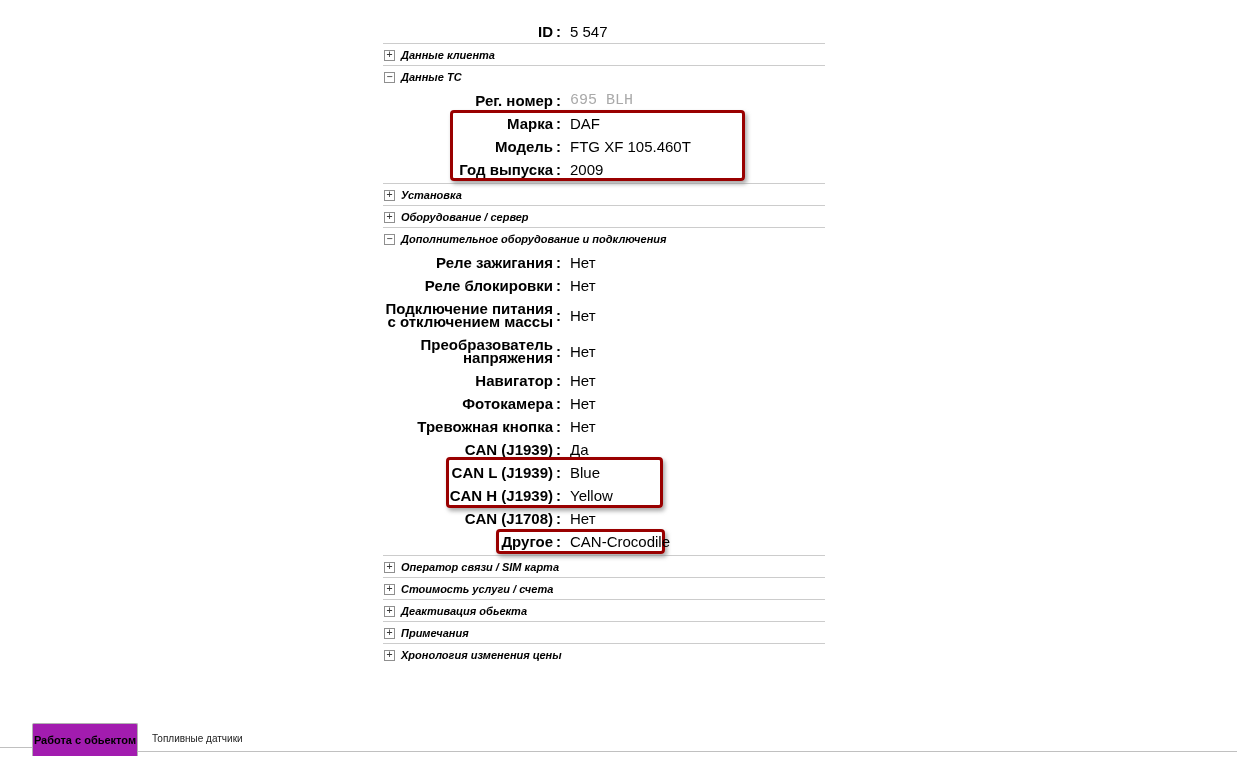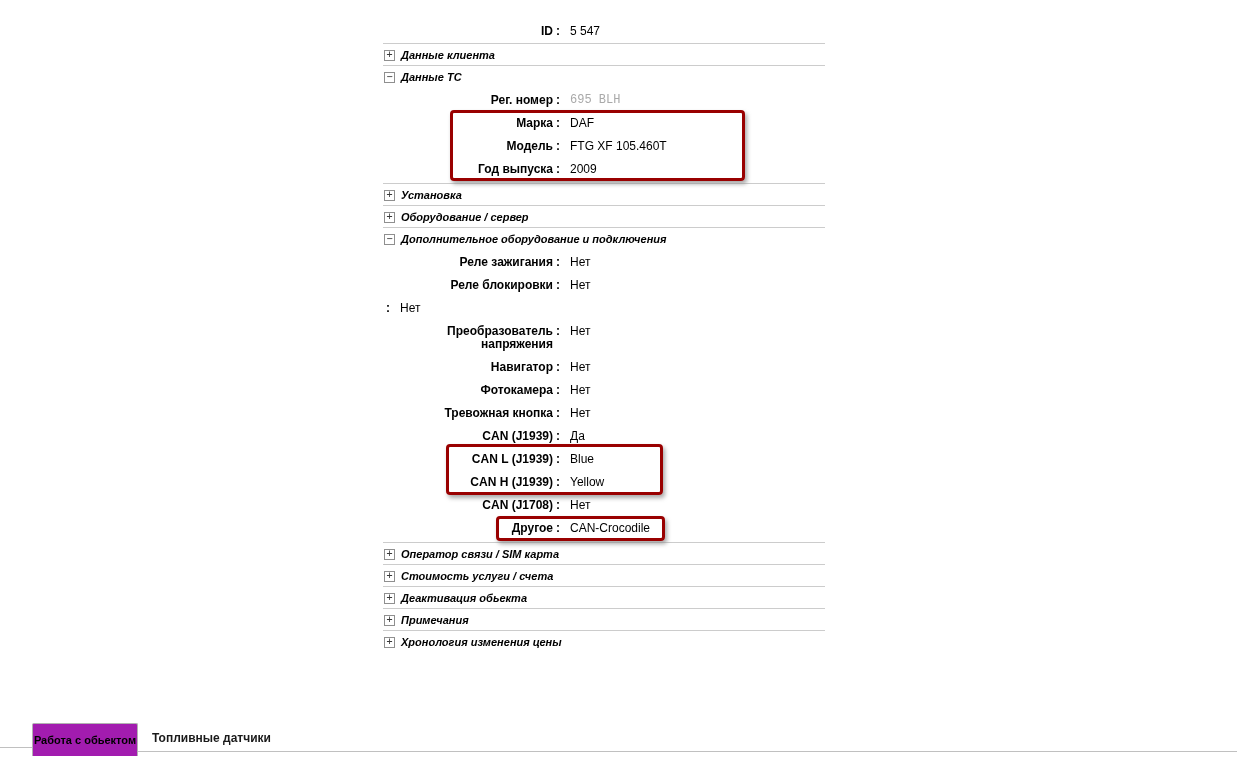--- a/index.html
+++ b/index.html
@@ -3,21 +3,21 @@
 <meta charset="utf-8">
 <style>
   html,body{margin:0;padding:0;}
   body{
     width:1237px;height:758px;position:relative;overflow:hidden;
     background:#ffffff;color:#000;
     font-family:"Liberation Sans", sans-serif;
   }
   .content{position:absolute;left:383px;top:0;width:442px;}
   .title{font-size:16px;font-weight:bold;text-align:center;margin-top:11px;line-height:18px;}
-  .frow{position:relative;display:flex;padding:5px 0;font-size:12px;line-height:13px;}
+  .frow{position:relative;display:flex;align-items:center;padding:5px 0;font-size:15px;line-height:13px;}
   .flabel{width:170px;text-align:right;font-weight:bold;flex:0 0 auto;}
   .fcolon{font-weight:bold;margin-left:3px;width:4px;flex:0 0 auto;}
   .fvalue{margin-left:10px;}
   .muted{color:#a9a9a9;font-family:Liberation Mono, monospace;}
   .id-row{margin-top:20px;}
   .shead{display:flex;align-items:center;border-top:1px solid #cccccc;padding:5px 0 4px 1px;
          font-size:11px;font-weight:bold;cursor:pointer;}
   .slabel{margin-left:6px;font-style:italic;}
   .toggle{flex:0 0 auto;width:9px;height:9px;border:1px solid #8f8f8f;background:#fff;color:#3a3a3a;
           font-size:10px;line-height:8px;text-align:center;font-weight:normal;
@@ -30,21 +30,21 @@
   #hl-can{left:63px;top:-4px;width:211px;bottom:-1px;}
   #hl-other{left:113px;top:-1px;width:163px;bottom:-1px;}
   .u-line{position:absolute;left:100px;width:163px;bottom:2px;border-bottom:1px solid #3c3c3c;height:0;}
   .tabline-left{position:absolute;left:0;top:747px;width:32px;height:0;border-top:1px solid #c0c0c0;}
   .tabline-right{position:absolute;left:138px;top:751px;width:1099px;height:0;border-top:1px solid #c0c0c0;}
   .tab-active{position:absolute;left:32px;top:723px;width:106px;height:33px;box-sizing:border-box;
               background:#a21caf;border:1px solid #b2b2b2;border-bottom:none;border-radius:2px 2px 0 0;
               display:flex;align-items:center;justify-content:center;
               font-size:11px;font-weight:bold;cursor:pointer;}
   .tab-inactive{position:absolute;left:146px;top:725px;height:26px;display:flex;align-items:center;
-                padding:0 6px;font-size:12px;font-weight:bold;color:#1a1a1a;cursor:pointer;}
+                padding:0 6px;font-size:10px;font-weight:normal;color:#1a1a1a;cursor:pointer;}
 </style>
 </head>
 <body>
 
 <div class="content">
 
 
   <div class="frow id-row">
     <div class="flabel">ID</div>
     <div class="fcolon">:</div>
@@ -105,20 +105,21 @@
       <div class="flabel">Реле зажигания</div>
       <div class="fcolon">:</div>
       <div class="fvalue">Нет</div>
     </div>
     <div class="frow">
       <div class="flabel">Реле блокировки</div>
       <div class="fcolon">:</div>
       <div class="fvalue">Нет</div>
     </div>
     <div class="frow">
+      <div class="flabel">Подключение питания с отключением массы</div>
       <div class="fcolon">:</div>
       <div class="fvalue">Нет</div>
     </div>
     <div class="frow">
       <div class="flabel">Преобразователь напряжения</div>
       <div class="fcolon">:</div>
       <div class="fvalue">Нет</div>
     </div>
     <div class="frow">
       <div class="flabel">Навигатор</div>

